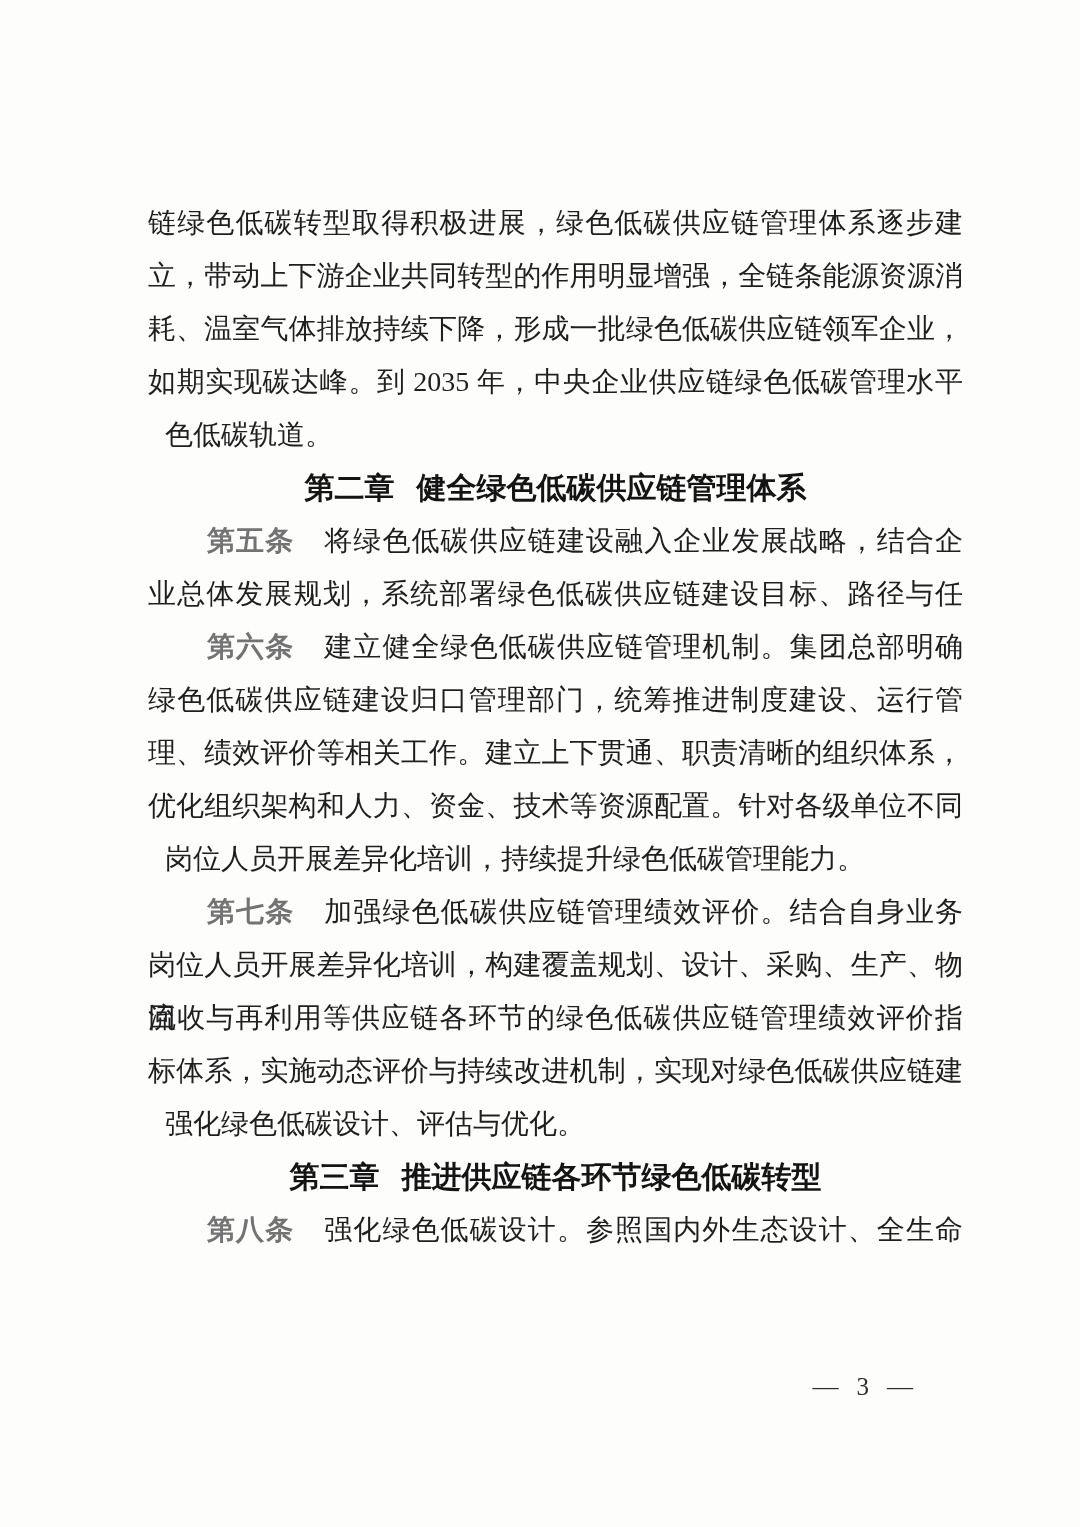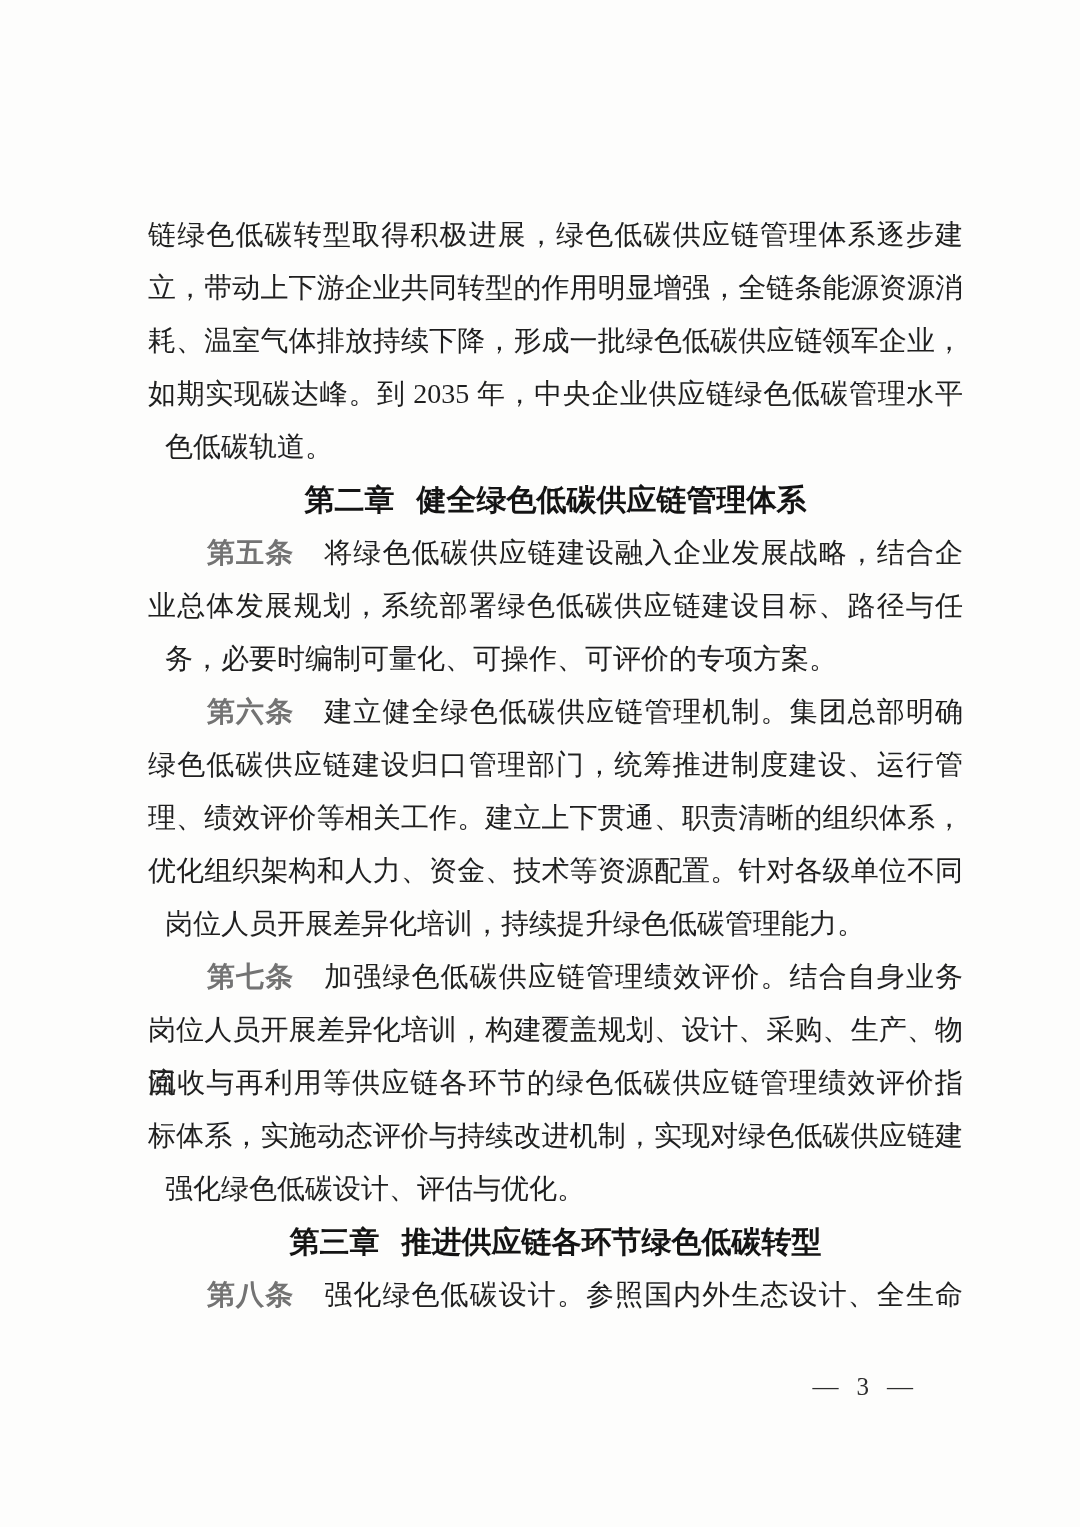--- a/index.html
+++ b/index.html
@@ -8,21 +8,21 @@
     width: 1080px;
     height: 1527px;
     background: #fdfdfc;
     font-family: "Liberation Serif", "DejaVu Serif", serif;
     color: #1f1f1f;
     overflow: hidden;
   }
   .content {
     position: absolute;
     left: 148px;
-    top: 208px;
+    top: 196px;
     width: 815px;
   }
   .line {
     height: 53px;
     line-height: 53px;
     font-size: 28px;
     text-align: justify;
     text-align-last: justify;
   }
   .line.end {
@@ -66,21 +66,20 @@
     <div class="line end">色低碳轨道。</div>
 
     <div class="line chapter">
       <span class="chapter-num">第二章</span><span>健全绿色低碳供应链管理体系</span>
     </div>
 
     <div class="line article-start">
       <span class="article-label">第五条</span><span>将绿色低碳供应链建设融入企业发展战略，结合企</span>
     </div>
     <div class="line">业总体发展规划，系统部署绿色低碳供应链建设目标、路径与任</div>
-    <div class="line end">务，必要时编制可量化、可操作、可评价的专项方案。</div>
 
     <div class="line article-start">
       <span class="article-label">第六条</span><span>建立健全绿色低碳供应链管理机制。集团总部明确</span>
     </div>
     <div class="line">绿色低碳供应链建设归口管理部门，统筹推进制度建设、运行管</div>
     <div class="line">理、绩效评价等相关工作。建立上下贯通、职责清晰的组织体系，</div>
     <div class="line">优化组织架构和人力、资金、技术等资源配置。针对各级单位不同</div>
     <div class="line end">岗位人员开展差异化培训，持续提升绿色低碳管理能力。</div>
 
     <div class="line article-start">

